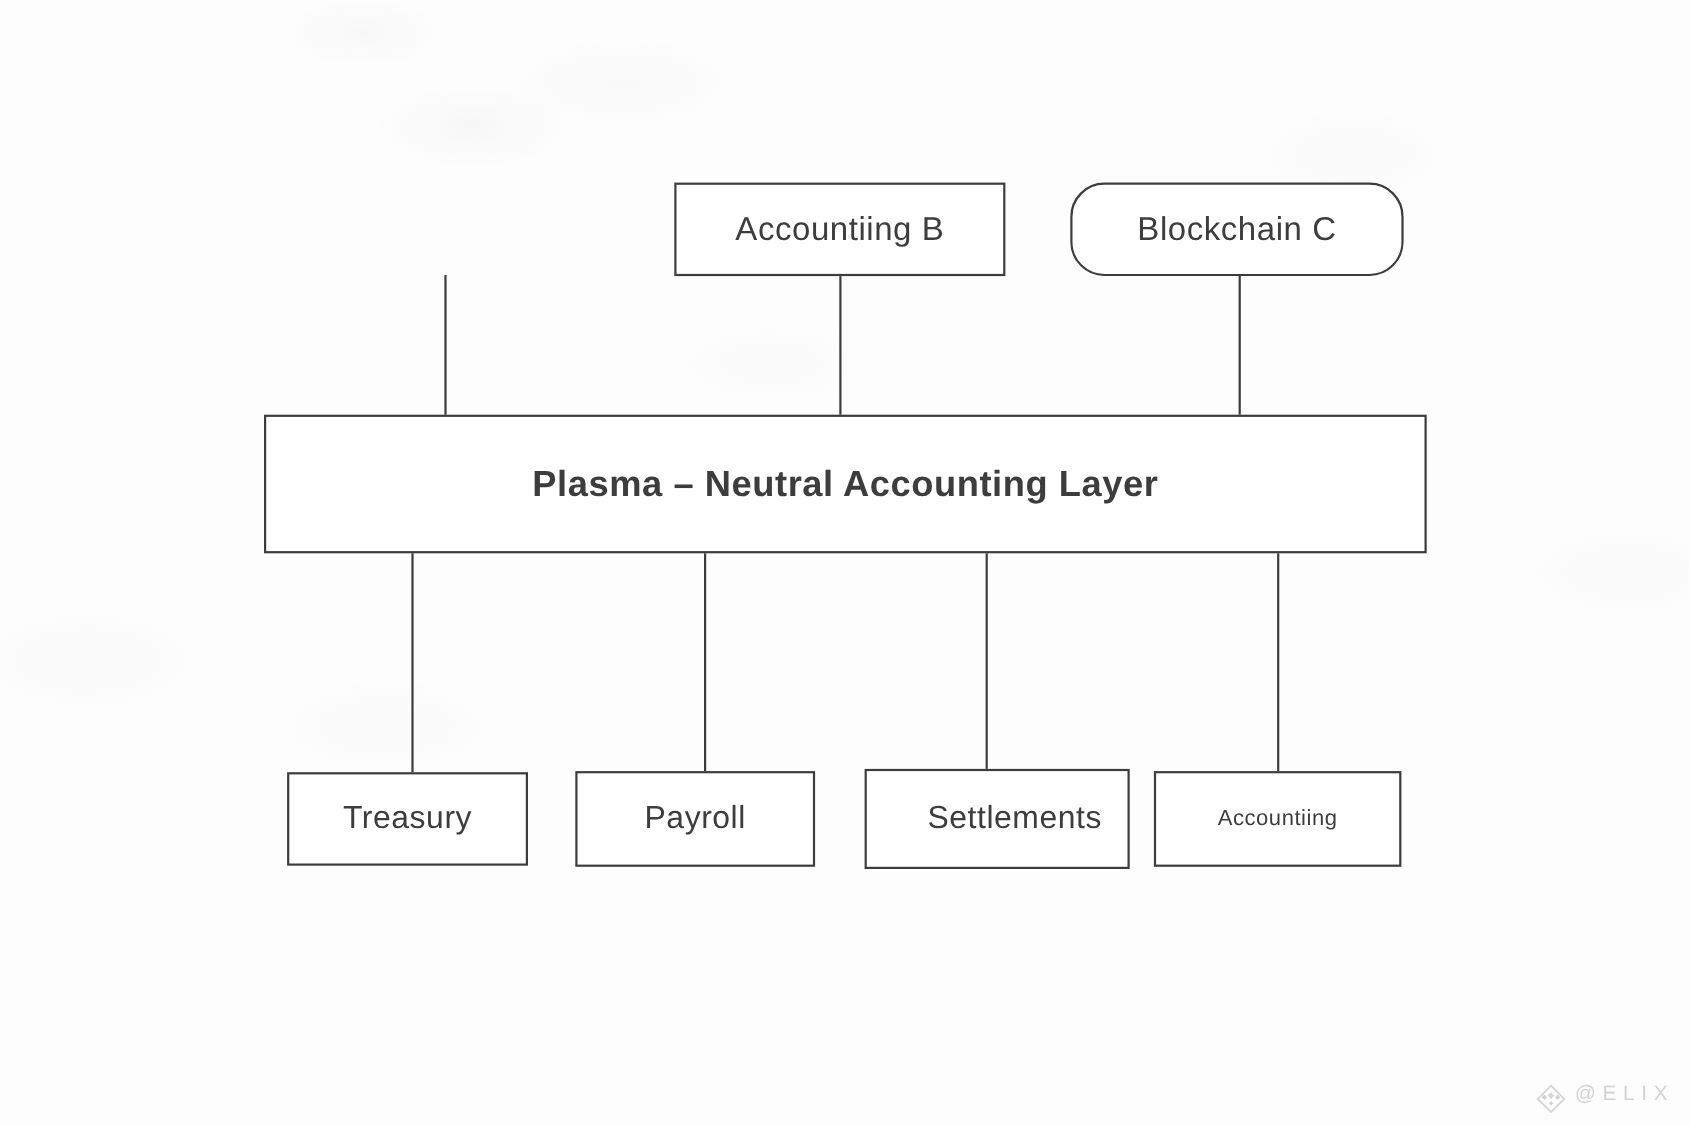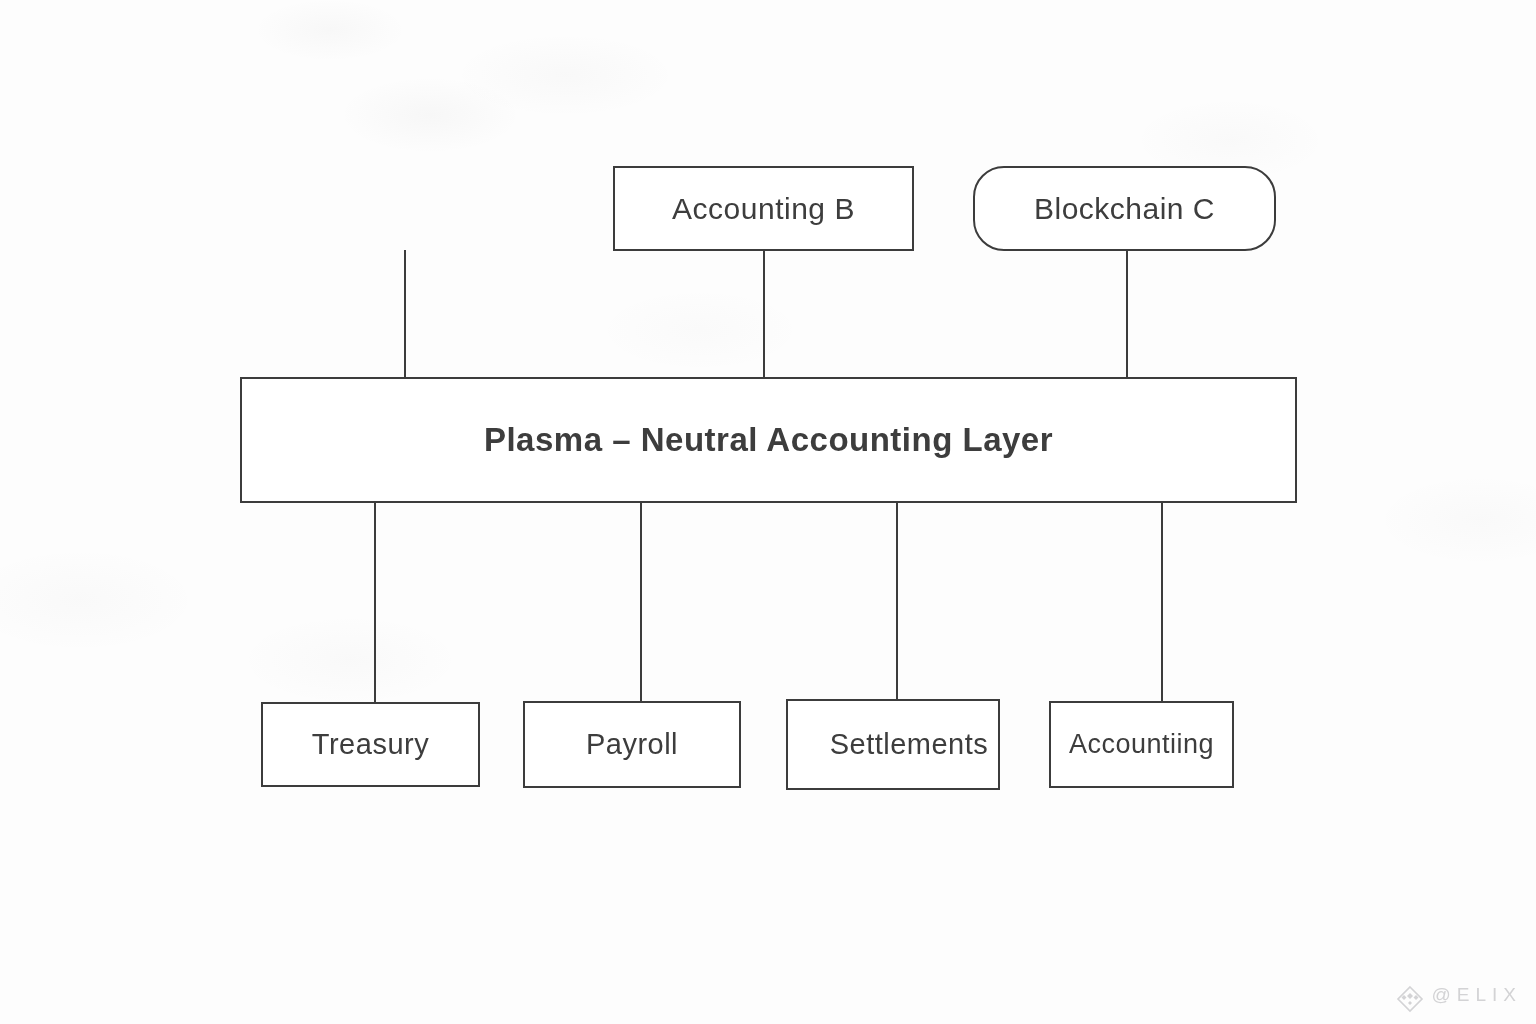--- a/index.html
+++ b/index.html
@@ -36,22 +36,22 @@
     justify-content: center;
     letter-spacing: 0.5px;
     white-space: nowrap;
   }
   #node-blockchain-a { left: 255px; top: 166px; width: 301px; height: 85px; font-size: 30px; }
   #node-blockchain-b { left: 613px; top: 166px; width: 301px; height: 85px; font-size: 30px; }
   #node-blockchain-c { left: 973px; top: 166px; width: 303px; height: 85px; font-size: 30px; border-radius: 31px; }
   #node-plasma       { left: 240px; top: 377px; width: 1057px; height: 126px; font-size: 33px; font-weight: bold; }
   #node-treasury     { left: 261px; top: 702px; width: 219px; height: 85px; font-size: 29px; }
   #node-payroll      { left: 523px; top: 701px; width: 218px; height: 87px; font-size: 29px; }
-  #node-settlements  { left: 786px; top: 699px; width: 214px; height: 91px; font-size: 29px; padding-left: 32px; }
-  #node-accounting   { left: 1049px; top: 701px; width: 185px; height: 87px; font-size: 27px; }
+  #node-settlements  { left: 786px; top: 699px; width: 241px; height: 91px; font-size: 29px; padding-left: 32px; }
+  #node-accounting   { left: 1049px; top: 701px; width: 225px; height: 87px; font-size: 20px; }
 
   .connector {
     position: absolute;
     width: 2px;
     background: var(--connector, #3c3c3c);
   }
   #conn-top-a        { left: 404px;  top: 250px; height: 128px; }
   #conn-top-b        { left: 763px;  top: 250px; height: 128px; }
   #conn-top-c        { left: 1126px; top: 250px; height: 128px; }
   #conn-bot-treasury     { left: 374px;  top: 502px; height: 201px; }
@@ -82,21 +82,21 @@
 
   <div class="connector" id="conn-top-a"></div>
   <div class="connector" id="conn-top-b"></div>
   <div class="connector" id="conn-top-c"></div>
 
   <div class="connector" id="conn-bot-treasury"></div>
   <div class="connector" id="conn-bot-payroll"></div>
   <div class="connector" id="conn-bot-settlements"></div>
   <div class="connector" id="conn-bot-accounting"></div>
 
-  <div class="node" id="node-blockchain-b">Accounting B</div>
+  <div class="node" id="node-blockchain-b">Accountiing B</div>
   <div class="node" id="node-blockchain-c">Blockchain C</div>
 
   <div class="node" id="node-plasma">Plasma – Neutral Accounting Layer</div>
 
   <div class="node" id="node-treasury">Treasury</div>
   <div class="node" id="node-payroll">Payroll</div>
   <div class="node" id="node-settlements">Settlements</div>
   <div class="node" id="node-accounting">Accountiing</div>
 
   <div class="watermark">

